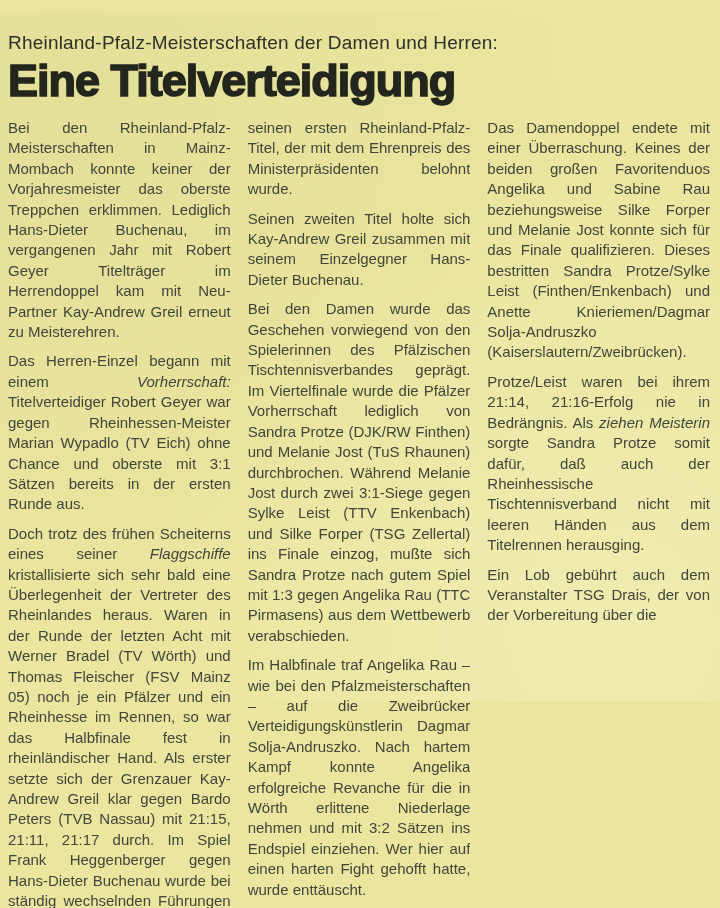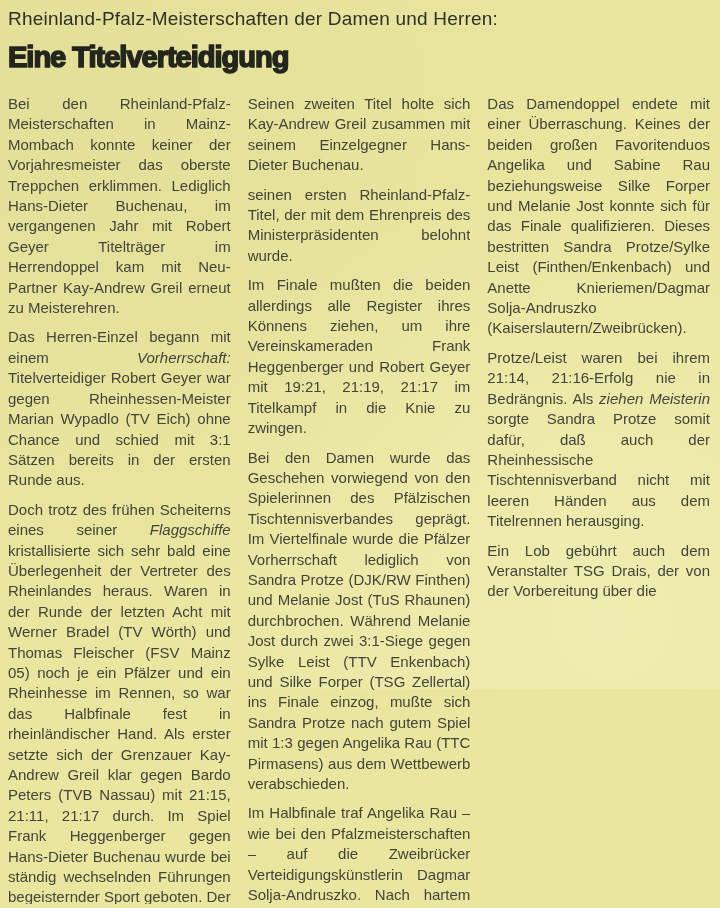--- a/index.html
+++ b/index.html
@@ -10,36 +10,37 @@
     width: 720px;
     height: 908px;
     overflow: hidden;
     background: #eae69f;
     font-family: "Liberation Sans", sans-serif;
   }
   .page {
     box-sizing: border-box;
     width: 720px;
     height: 689px;
-    padding: 8px 10px 0 8px;
+    padding: 20px 10px 0 8px;
     background:
       radial-gradient(circle at 85% 90%, rgba(255,255,230,0.25), rgba(255,255,230,0) 55%),
       radial-gradient(circle at 10% 15%, rgba(120,120,60,0.06), rgba(120,120,60,0) 60%),
       #eae69f;
+    margin-top: 12px;
   }
   .kicker {
     font-size: 19px;
     line-height: 22px;
     font-weight: 500;
     color: #2d3127;
     letter-spacing: 0.2px;
   }
   .headline {
     margin-top: 3px;
-    font-size: 29px;
+    font-size: 45px;
     line-height: 48px;
     font-weight: bold;
     letter-spacing: -1px;
     color: #22261d;
     -webkit-text-stroke: 1.6px #22261d;
   }
   .columns {
     display: flex;
     gap: 17px;
     margin-top: 13px;
@@ -67,27 +68,26 @@
 </head>
 <body>
 
 <div class="page">
   <div class="kicker">Rheinland-Pfalz-Meisterschaften der Damen und Herren:</div>
   <div class="headline">Eine Titelverteidigung</div>
 
   <div class="columns">
     <div class="col">
         <p><span>Bei den Rheinland-Pfalz-Meisterschaften in Mainz-Mombach konnte keiner der Vorjahresmeister das oberste Treppchen erklimmen. Lediglich Hans-Dieter Buchenau, im vergangenen Jahr mit Robert Geyer Titelträger im Herrendoppel kam mit Neu-Partner Kay-Andrew Greil erneut zu Meisterehren.</span></p>
-        <p><span>Das Herren-Einzel begann mit einem </span><em>Vorherrschaft:</em><span> Titelverteidiger Robert Geyer war gegen Rheinhessen-Meister Marian Wypadlo (TV Eich) ohne Chance und schied mit 3:1 Sätzen bereits in der ersten Runde aus.</span></p>
+        <p><span>Das Herren-Einzel begann mit einem </span><em>Vorherrschaft:</em><span> Titelverteidiger Robert Geyer war gegen Rheinhessen-Meister Marian Wypadlo (TV Eich) ohne Chance und oberste mit 3:1 Sätzen bereits in der ersten Runde aus.</span></p>
         <p><span>Doch trotz des frühen Scheiterns eines seiner </span><em>Flaggschiffe</em><span> kristallisierte sich sehr bald eine Überlegenheit der Vertreter des Rheinlandes heraus. Waren in der Runde der letzten Acht mit Werner Bradel (TV Wörth) und Thomas Fleischer (FSV Mainz 05) noch je ein Pfälzer und ein Rheinhesse im Rennen, so war das Halbfinale fest in rheinländischer Hand. Als erster setzte sich der Grenzauer Kay-Andrew Greil klar gegen Bardo Peters (TVB Nassau) mit 21:15, 21:11, 21:17 durch. Im Spiel Frank Heggenberger gegen Hans-Dieter Buchenau wurde bei ständig wechselnden Führungen begeisternder Sport geboten. Der 3:1-Erfolg Buchenaus (21:19, 19:21, 21:18, 21:18) hing an einem hauchdünnen Faden. Das Finale wurde dann zu einer klaren Angelegenheit. Der Jugendnationalspieler Greil war seinem Vereinskameraden Buchenau in jeder Phase des Spieles überlegen und holte sich mit 21:13, 21:16, 21:19</span></p>
       </div>
     <div class="col">
+        <p><span>seinen ersten Rheinland-Pfalz-Titel, der mit dem Ehrenpreis des Ministerpräsidenten belohnt wurde.</span></p>
         <p><span>Seinen zweiten Titel holte sich Kay-Andrew Greil zusammen mit seinem Einzelgegner Hans-Dieter Buchenau.</span></p>
-        <p><span>seinen ersten Rheinland-Pfalz-Titel, der mit dem Ehrenpreis des Ministerpräsidenten belohnt wurde.</span></p>
-        <p><span>Im Finale mußten die beiden allerdings alle Register ihres Könnens ziehen, um ihre Vereinskameraden Frank Heggenberger und Robert Geyer mit 19:21, 21:19, 21:17 im Titelkampf in die Knie zu zwingen.</span></p>
         <p><span>Bei den Damen wurde das Geschehen vorwiegend von den Spielerinnen des Pfälzischen Tischtennisverbandes geprägt. Im Viertelfinale wurde die Pfälzer Vorherrschaft lediglich von Sandra Protze (DJK/RW Finthen) und Melanie Jost (TuS Rhaunen) durchbrochen. Während Melanie Jost durch zwei 3:1-Siege gegen Sylke Leist (TTV Enkenbach) und Silke Forper (TSG Zellertal) ins Finale einzog, mußte sich Sandra Protze nach gutem Spiel mit 1:3 gegen Angelika Rau (TTC Pirmasens) aus dem Wettbewerb verabschieden.</span></p>
         <p><span>Im Halbfinale traf Angelika Rau – wie bei den Pfalzmeisterschaften – auf die Zweibrücker Verteidigungskünstlerin Dagmar Solja-Andruszko. Nach hartem Kampf konnte Angelika erfolgreiche Revanche für die in Wörth erlittene Niederlage nehmen und mit 3:2 Sätzen ins Endspiel einziehen. Wer hier auf einen harten Fight gehofft hatte, wurde enttäuscht.</span></p>
       </div>
     <div class="col">
         <p><span>Das Damendoppel endete mit einer Überraschung. Keines der beiden großen Favoritenduos Angelika und Sabine Rau beziehungsweise Silke Forper und Melanie Jost konnte sich für das Finale qualifizieren. Dieses bestritten Sandra Protze/Sylke Leist (Finthen/Enkenbach) und Anette Knieriemen/Dagmar Solja-Andruszko (Kaiserslautern/Zweibrücken).</span></p>
         <p><span>Protze/Leist waren bei ihrem 21:14, 21:16-Erfolg nie in Bedrängnis. Als </span><em>ziehen Meisterin</em><span> sorgte Sandra Protze somit dafür, daß auch der Rheinhessische Tischtennisverband nicht mit leeren Händen aus dem Titelrennen herausging.</span></p>
         <p><span>Ein Lob gebührt auch dem Veranstalter TSG Drais, der von der Vorbereitung über die </span></p>
       </div>
   </div>
 </div>

